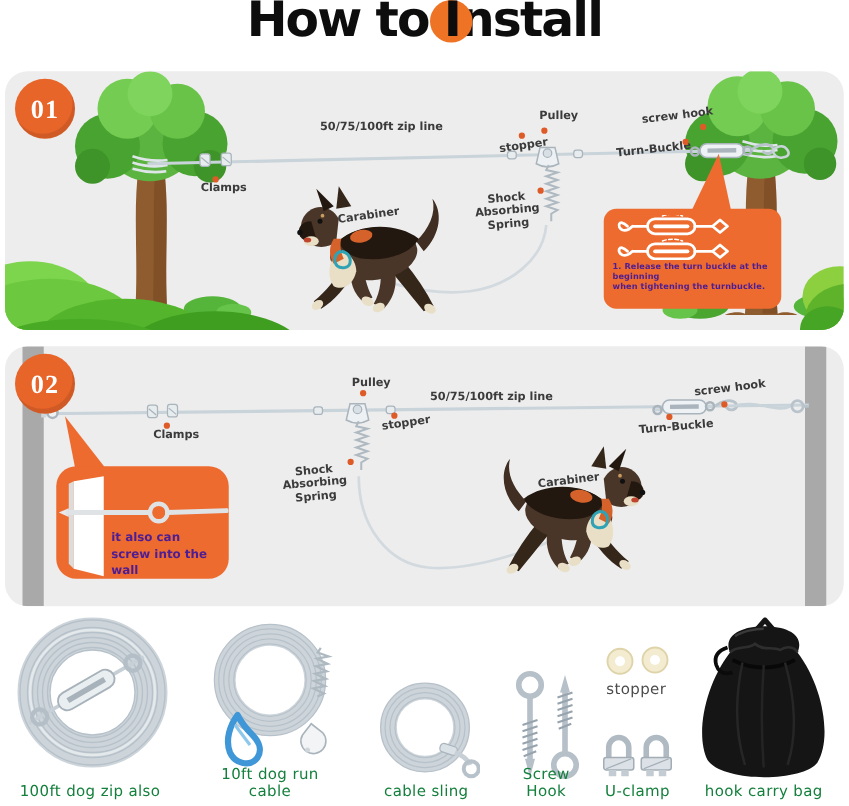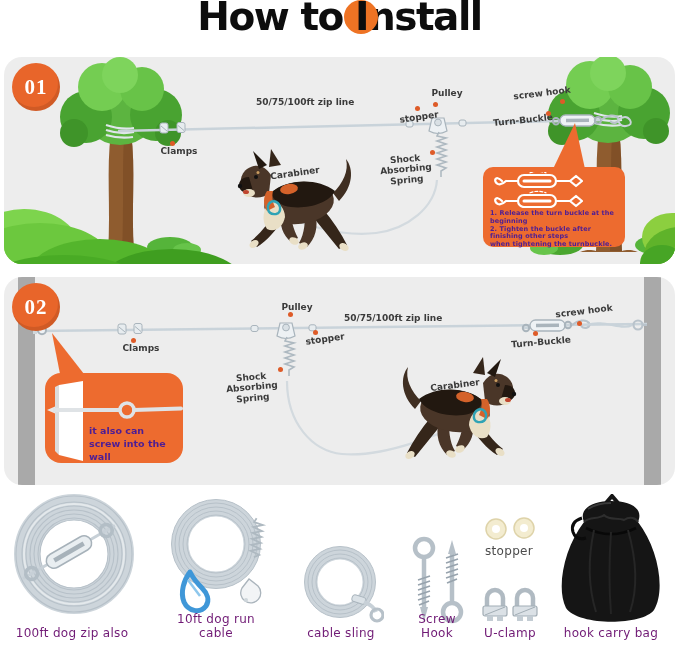--- a/index.html
+++ b/index.html
@@ -30,21 +30,21 @@
   .co1{left:479px;top:110px;width:142px;height:80px;border-radius:10px;padding:4px 7px 0;box-sizing:border-box;}
   .co1 svg{display:block;margin:1px auto 2px;}
   .co-lines{font-size:6.5px;font-weight:700;line-height:1.2;letter-spacing:.1px;}
   .co-lines div:nth-child(4){padding-left:8px;}
   .co2{left:41px;top:96px;width:138px;height:90px;border-radius:16px;}
   .co2 svg{position:absolute;left:0;top:0;}
   .co2-text{position:absolute;left:44px;top:52px;width:88px;font-size:9.5px;font-weight:700;line-height:1.35;}
   
   .products{position:absolute;left:0;top:490px;width:679px;height:155px;}
   .product{position:absolute;margin:0;text-align:center;}
-  .pname{position:absolute;bottom:2px;left:0;right:0;font-size:12px;color:#701a75;
+  .pname{position:absolute;bottom:2px;left:0;right:0;font-size:12px;color:#15803d;
          letter-spacing:.3px;font-weight:400;}
   .pname-static{display:block;margin-top:2px;font-size:12px;color:#4c4c4c;letter-spacing:.3px;}
 </style>
 </head>
 <body>
 
 <div class="page">
 
   <h1 class="title"><span>How to </span><span class="iw"><i class="icircle"></i><span class="letter">I</span></span><span>nstall</span></h1>
 
@@ -184,21 +184,20 @@
           <path d="M10,29 C3,22 1,30 6,32 C9,33 12,31 14,29 M14,29 h12"></path>
           <rect x="26" y="23" width="38" height="12" rx="6"></rect>
           <line x1="32" y1="29" x2="58" y2="29" stroke-width="3"></line>
           <line x1="64" y1="29" x2="78" y2="29"></line>
           <path d="M78,29 l6,-5 l6,5 l-6,5 Z"></path>
           <path d="M38,20.8 q8,-3 16,0" stroke-width="1.2" stroke-dasharray="3,2"></path>
         </g>
       </svg>
       <div class="co-lines">
         <div>1. Release the turn buckle at the beginning</div>
-        <div>2. Tighten the buckle after finishing other steps</div>
         <div>when tightening the turnbuckle.</div>
       </div>
     </div>
   </section>
 
   <section class="panel p2">
     <svg class="scene" width="671" height="208" viewBox="0 0 671 208">
       <rect x="14" y="0" width="17" height="208" fill="#a9a9a9"></rect>
       <rect x="640" y="0" width="17" height="208" fill="#a9a9a9"></rect>
 

